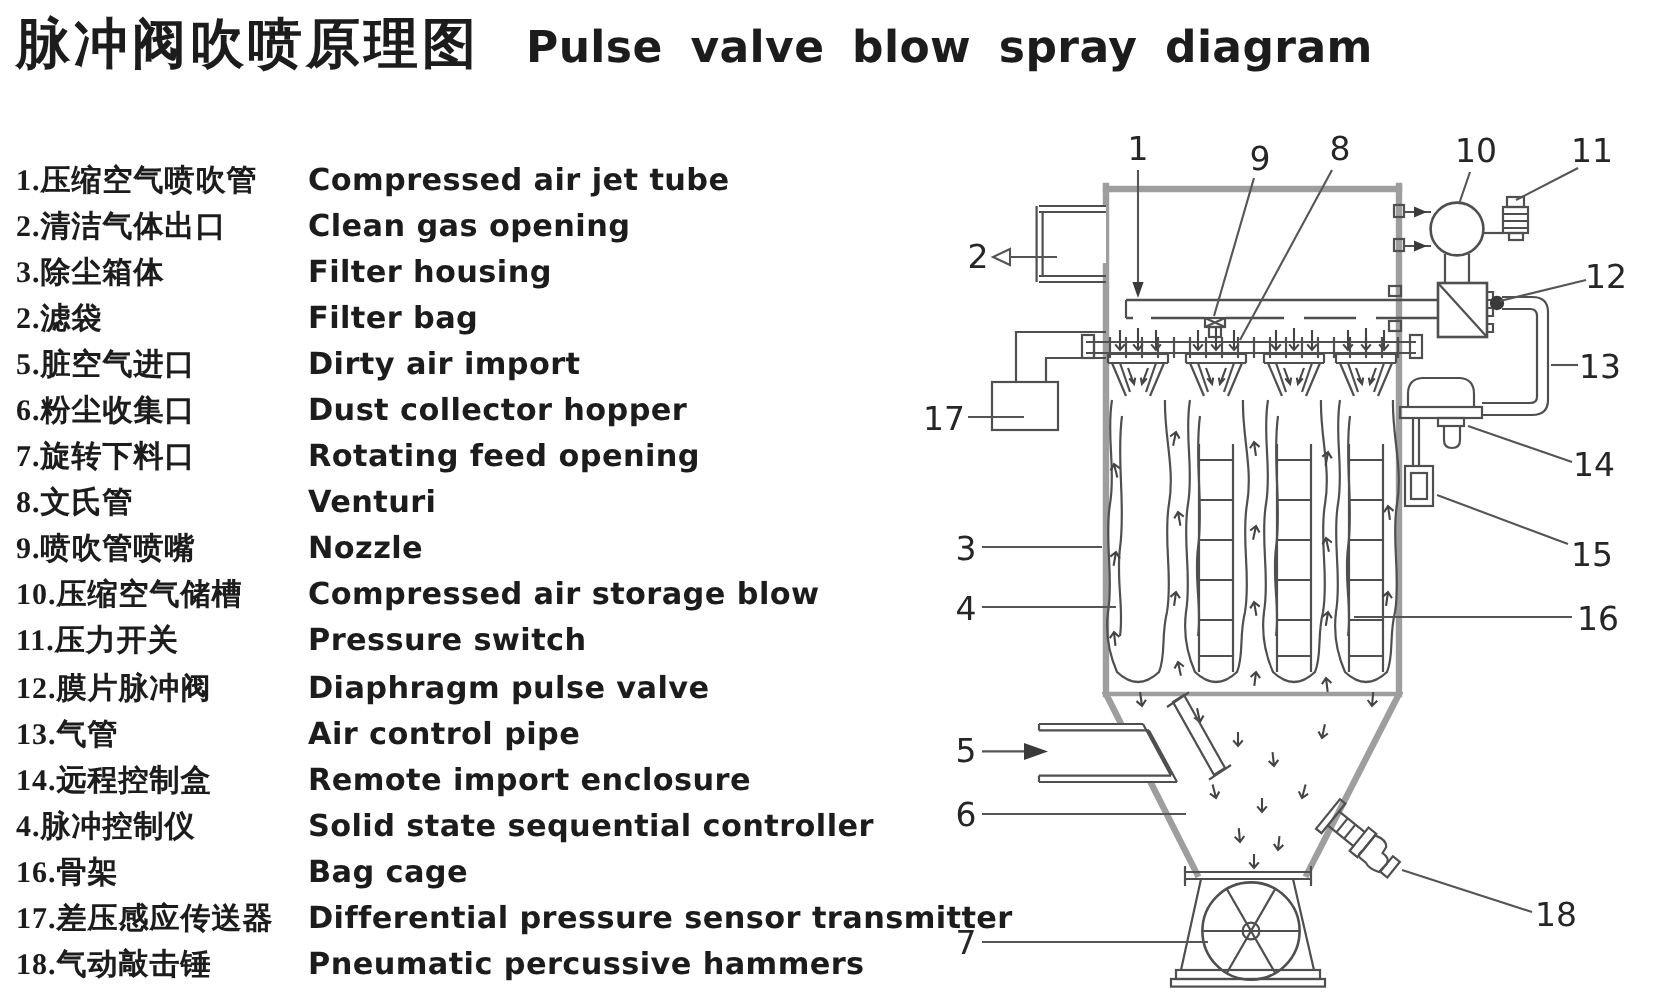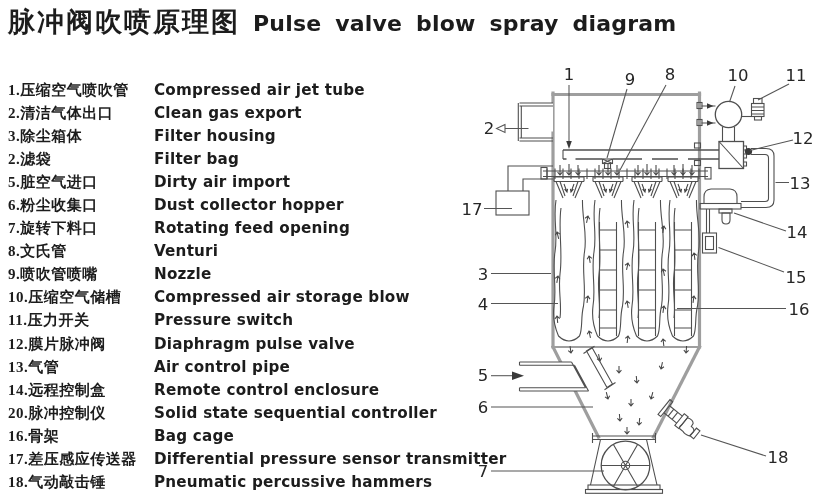--- a/index.html
+++ b/index.html
@@ -1,18 +1,18 @@
 <!DOCTYPE html>
 <html><head>
 <meta charset="utf-8">
 <style>
   html,body{margin:0;padding:0;background:#fff;}
   .canvas{position:relative;width:829px;height:502px;background:#fff;overflow:hidden;
           font-family:"DejaVu Sans","Liberation Sans",sans-serif;color:#1c1c1c;}
-  .titlebar{position:absolute;left:8px;top:4px;display:flex;align-items:baseline;gap:13px;white-space:nowrap;}
+  .titlebar{position:absolute;left:8px;top:4px;display:flex;align-items:baseline;gap:23px;white-space:nowrap;}
   .title-zh{font-size:27px;font-weight:700;letter-spacing:2px;}
   .title-en{font-size:22px;font-weight:700;word-spacing:6px;letter-spacing:.2px;}
   .legend{position:absolute;left:8px;top:81px;}
   .lrow{display:flex;align-items:baseline;height:23.05px;white-space:nowrap;}
   .zh{flex:0 0 146px;font-size:15px;font-weight:700;letter-spacing:.5px;font-family:Liberation Serif, serif;}
   .en{font-size:15.2px;font-weight:700;letter-spacing:.2px;}
   svg{position:absolute;left:0;top:0;}
   .w{stroke:#9e9e9e;stroke-width:3.2;fill:none;stroke-linecap:square;}
   .w2{stroke:#9e9e9e;stroke-width:2.2;fill:none;}
   .t{stroke:#4f4f4f;stroke-width:1.1;fill:none;stroke-linecap:butt;}
@@ -32,21 +32,21 @@
     <span class="title-en">Pulse valve blow spray diagram</span>
   </div>
 
   <div class="legend">
     <div class="lrow">
         <span class="zh">1.压缩空气喷吹管</span>
         <span class="en">Compressed air jet tube</span>
       </div>
     <div class="lrow">
         <span class="zh">2.清洁气体出口</span>
-        <span class="en">Clean gas export</span>
+        <span class="en">Clean gas opening</span>
       </div>
     <div class="lrow">
         <span class="zh">3.除尘箱体</span>
         <span class="en">Filter housing</span>
       </div>
     <div class="lrow">
         <span class="zh">2.滤袋</span>
         <span class="en">Filter bag</span>
       </div>
     <div class="lrow">
@@ -80,24 +80,24 @@
     <div class="lrow">
         <span class="zh">12.膜片脉冲阀</span>
         <span class="en">Diaphragm pulse valve</span>
       </div>
     <div class="lrow">
         <span class="zh">13.气管</span>
         <span class="en">Air control pipe</span>
       </div>
     <div class="lrow">
         <span class="zh">14.远程控制盒</span>
-        <span class="en">Remote control enclosure</span>
-      </div>
-    <div class="lrow">
-        <span class="zh">20.脉冲控制仪</span>
+        <span class="en">Remote import enclosure</span>
+      </div>
+    <div class="lrow">
+        <span class="zh">4.脉冲控制仪</span>
         <span class="en">Solid state sequential controller</span>
       </div>
     <div class="lrow">
         <span class="zh">16.骨架</span>
         <span class="en">Bag cage</span>
       </div>
     <div class="lrow">
         <span class="zh">17.差压感应传送器</span>
         <span class="en">Differential pressure sensor transmitter</span>
       </div>

